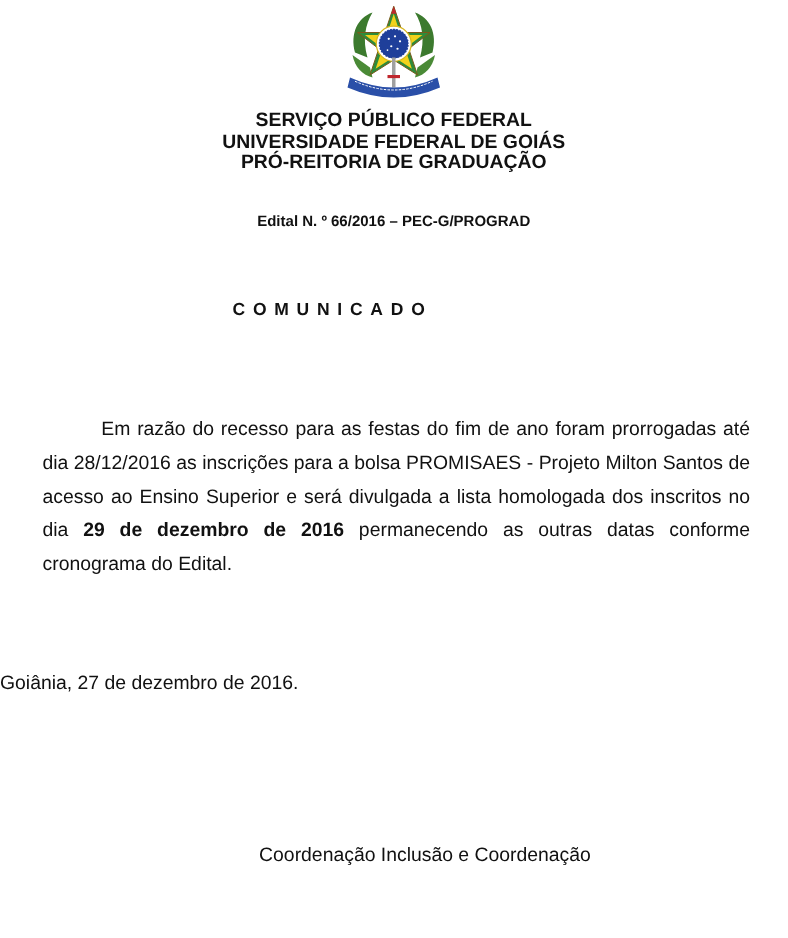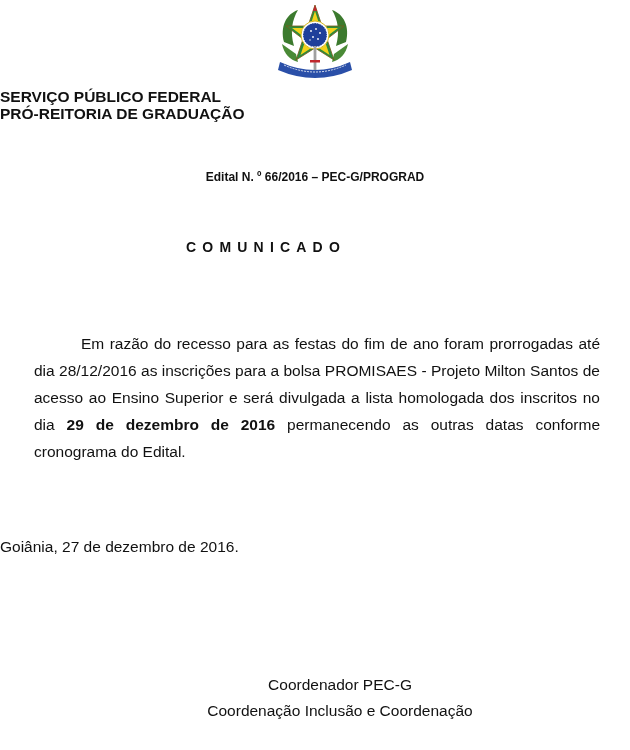--- a/index.html
+++ b/index.html
@@ -1,19 +1,19 @@
 <!DOCTYPE html>
 <html><head>
 <meta charset="utf-8">
 <style>
   html, body { margin: 0; padding: 0; background: #ffffff; }
   body { width: 630px; height: 750px; position: relative; overflow: hidden;
          font-family: "Liberation Sans", sans-serif; color: #111111; }
   .emblem { position: absolute; left: 272px; top: 2px; width: 86px; height: 82px; }
-  .header { position: absolute; left: 0; top: 89px; width: 630px; text-align: left;
+  .header { position: absolute; left: 0; top: 89px; width: 630px; text-align: center;
             font-weight: bold; font-size: 15.5px; line-height: 16.5px; }
   .header div { white-space: nowrap; }
   .edital { position: absolute; left: 0; top: 170px; width: 630px; text-align: center;
             font-weight: bold; font-size: 12px; }
   .title { position: absolute; left: 0; top: 239px; width: 526px; text-align: center;
            font-weight: bold; font-size: 14px; letter-spacing: 6.2px; padding-left: 6px; box-sizing: border-box; }
   .body-text { position: absolute; left: 22px; top: 318px; width: 590px;
                font-size: 15.5px; line-height: 27px; text-align: justify; }
   .body-text p { margin: 12px; text-indent: 47px; }
   .body-text b { font-weight: bold; }
@@ -53,29 +53,29 @@
     <rect x="41.6" y="44" width="2.8" height="24" fill="#a0a0a0"></rect>
     <rect x="38" y="58" width="10" height="2.5" fill="#c0272d"></rect>
 
     <path d="M8 60 Q 43 76 78 60 L 80 68 Q 43 84 6 68 Z" fill="#2a4fa8"></path>
     <path d="M12 63 Q 43 77 74 63" stroke="#ffffff" stroke-width="0.8" fill="none" stroke-dasharray="2 1"></path>
   </svg>
 </div>
 
 <div class="header">
   <div>SERVIÇO PÚBLICO FEDERAL</div>
+  <div>UNIVERSIDADE FEDERAL DE GOIÁS</div>
   <div>PRÓ-REITORIA DE GRADUAÇÃO</div>
 </div>
 
 <div class="edital">Edital N. º 66/2016 – PEC-G/PROGRAD</div>
 
 <div class="title">COMUNICADO</div>
 
 <div class="body-text">
   <p><span>Em razão do recesso para as festas do fim de ano foram prorrogadas até dia 28/12/2016 as inscrições para a bolsa PROMISAES - Projeto Milton Santos de acesso ao Ensino Superior e será divulgada a lista homologada dos inscritos no dia </span><b>29 de dezembro de 2016</b><span> permanecendo as outras datas conforme cronograma do Edital.</span></p>
 </div>
 
 <div class="date">Goiânia, 27 de dezembro de 2016.</div>
 
 <div class="signature">
-  <div>Coordenador PEC-G</div>
   <div>Coordenação Inclusão e Coordenação</div>
 </div>
 
 </body></html>

